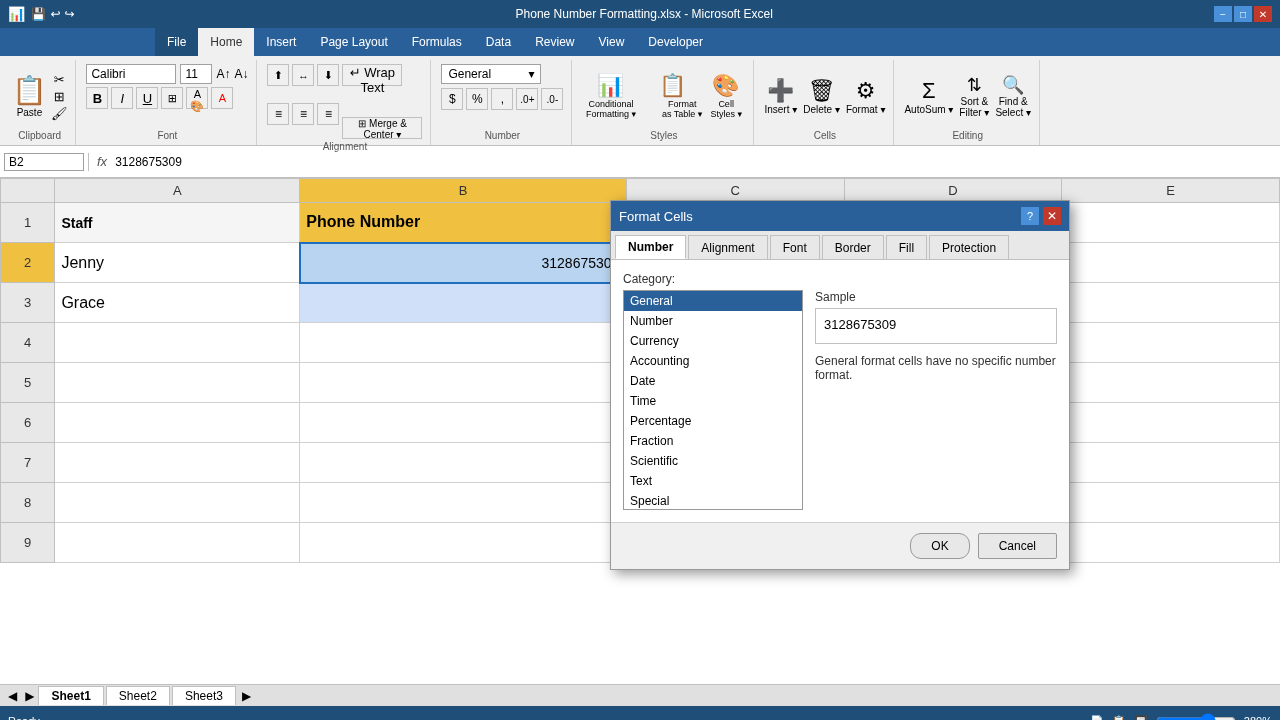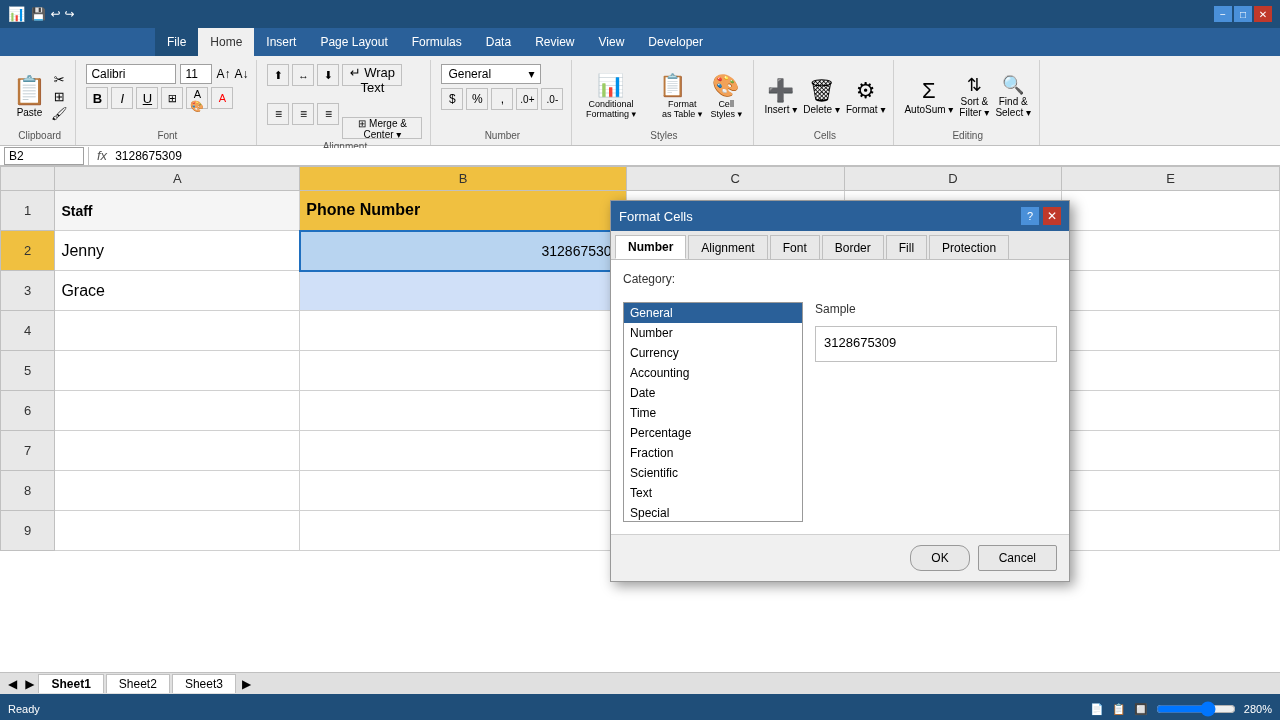--- a/index.html
+++ b/index.html
@@ -67,21 +67,21 @@
       margin-top: auto;
       padding-top: 2px;
     }
 
     
     .formula-bar {
       display: flex;
       align-items: center;
       background: white;
       border-bottom: 1px solid #c0c0c0;
-      height: 20px;
+      height: 32px;
       padding: 0 4px;
     }
     .name-box {
       width: 80px;
       border: 1px solid #a0a0a0;
       font-size: 12px;
       padding: 1px 4px;
       background: white;
     }
     .formula-bar-sep { width: 1px; background: #c0c0c0; height: 18px; margin: 0 4px; }
@@ -224,21 +224,21 @@
       border-bottom: 1px solid white;
     }
 
     .dialog-body {
       padding: 12px;
       background: white;
     }
 
     .dialog-category-label {
       font-size: 12px;
-      margin-bottom: 16px;
+      margin-bottom: 4px;
       color: #333;
     }
 
     .dialog-content-row {
       display: flex;
       gap: 12px;
     }
 
     .category-list-wrapper {
       width: 180px;
@@ -255,21 +255,21 @@
     }
     .category-item.selected { background: #2a6099; color: white; }
 
     .sample-area {
       flex: 1;
     }
 
     .sample-label {
       font-size: 12px;
       color: #333;
-      margin-bottom: 10px;
+      margin-bottom: 4px;
     }
 
     .sample-box {
       border: 1px solid #c0c0c0;
       padding: 8px;
       background: white;
       font-size: 13px;
       margin-bottom: 10px;
       min-height: 36px;
     }
@@ -345,20 +345,21 @@
 
 <div class="title-bar">
   <div style="display:flex;align-items:center;gap:6px;">
     <span style="font-size:14px;">📊</span>
     <span style="display:flex;gap:4px;font-size:11px;">
       <button style="background:none;border:none;color:white;cursor:pointer;font-size:12px;">💾</button>
       <button style="background:none;border:none;color:white;cursor:pointer;font-size:12px;">↩</button>
       <button style="background:none;border:none;color:white;cursor:pointer;font-size:12px;">↪</button>
     </span>
   </div>
+  <span class="title-bar-title">Phone Number Formatting.xlsx - Microsoft Excel</span>
   <div class="title-bar-controls">
     <button class="title-btn">−</button>
     <button class="title-btn">□</button>
     <button class="title-btn" style="background:#c0392b;">✕</button>
   </div>
 </div>
 
 <div class="ribbon-tabs">
   <button class="ribbon-tab active" style="background:#1f4e79;color:white;padding:4px 12px;border:none;height:28px;font-size:12px;">File</button>
   <button class="ribbon-tab active" style="background:#f0f0f0;color:#333;padding:4px 12px;border:none;height:28px;font-size:12px;">Home</button>
@@ -664,20 +665,21 @@
           <div class="category-item">Text</div>
           <div class="category-item">Special</div>
 
         </div>
 
         <div class="sample-area">
           <div class="sample-label">Sample</div>
           <div class="sample-box">
             <span>3128675309</span>
           </div>
+          <div class="sample-desc">General format cells have no specific number format.</div>
         </div>
       </div>
     </div>
 
     <div class="dialog-footer">
       <button class="dialog-btn primary">OK</button>
       <button class="dialog-btn">Cancel</button>
     </div>
   </div>
 </div>

